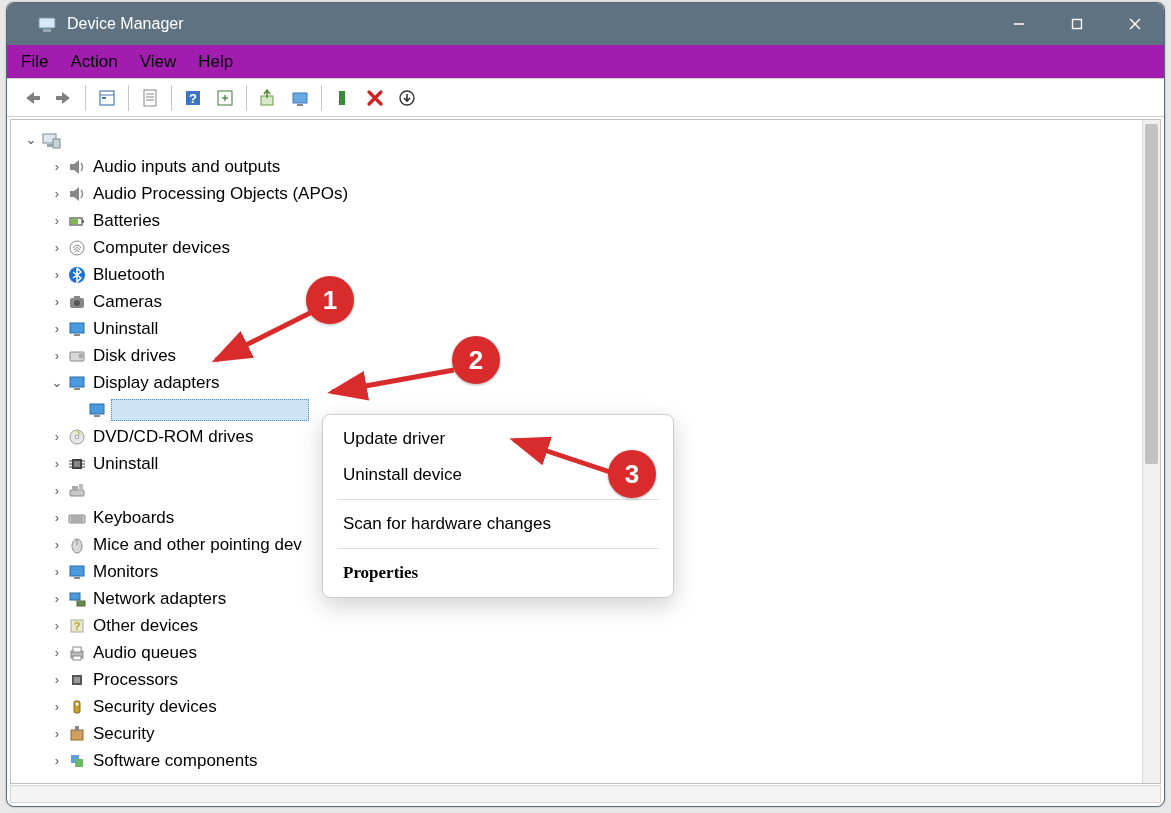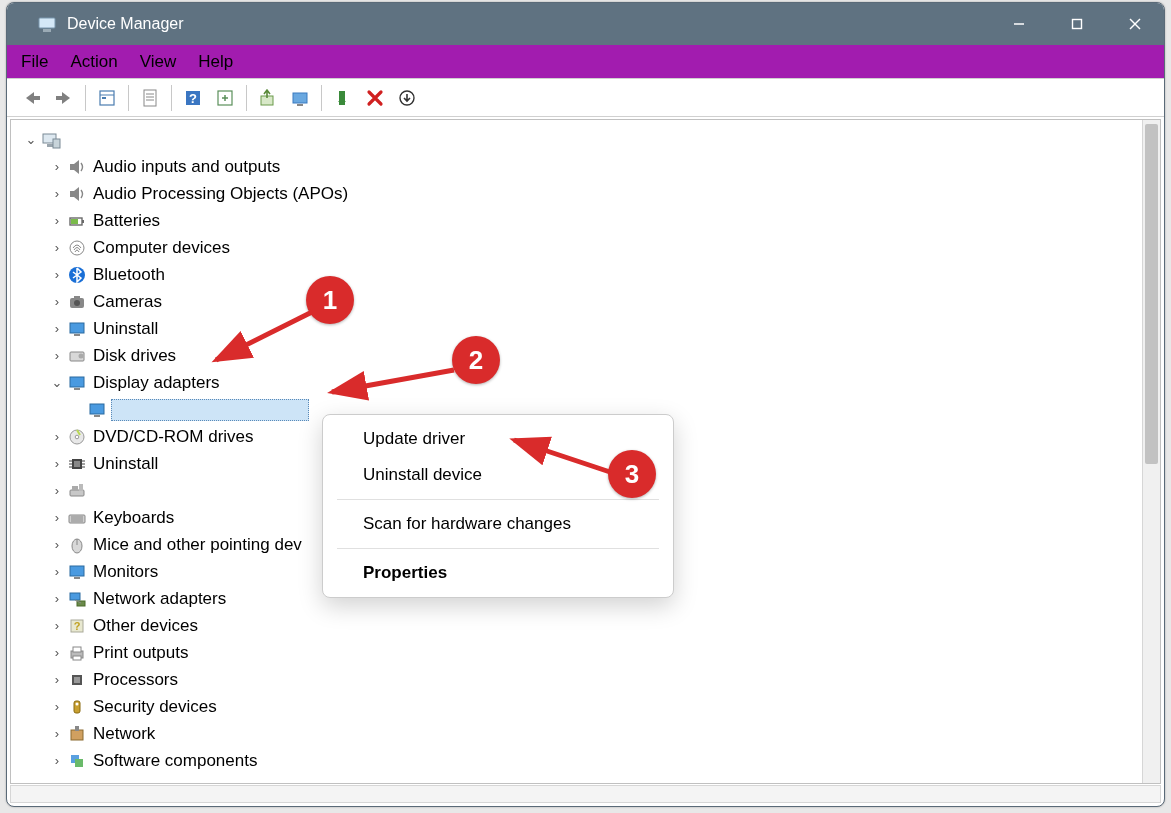--- a/index.html
+++ b/index.html
@@ -151,29 +151,29 @@
     left: 322px; top: 414px;
     width: 352px;
     background: #ffffff;
     border: 1px solid #cccccc;
     border-radius: 8px;
     box-shadow: 0 8px 24px rgba(0,0,0,0.18);
     padding: 6px 0;
     font-size: 17px;
   }
   .ctx-item {
-    padding: 6px 40px;
+    padding: 6px 20px;
     line-height: 24px;
   }
   .ctx-sep {
     height: 1px;
     background: #e0e0e0;
     margin: 6px 14px;
   }
-  .ctx-item.bold { font-weight: 700; }
+  .ctx-item.bold { font-weight: 700; font-family: Liberation Serif, serif; }
   
   .circle-badge {
     position: absolute;
     width: 48px; height: 48px;
     border-radius: 50%;
     background: #d92b2b;
     color: #ffffff;
     font-size: 26px;
     font-weight: 700;
     display: flex;
@@ -509,21 +509,21 @@
   </div>
         <div class="tree-row indent1">
     <span class="expander">›</span>
     <span class="dev-icon">
             <svg width="20" height="20" viewBox="0 0 20 20">
               <rect x="4" y="8" width="12" height="7" fill="#bbb" stroke="#888"></rect>
               <rect x="6" y="4" width="8" height="5" fill="#fff" stroke="#888"></rect>
               <rect x="6" y="13" width="8" height="4" fill="#fff" stroke="#888"></rect>
             </svg>
           </span>
-    <span>Print outputs</span>
+    <span>Audio queues</span>
   </div>
         <div class="tree-row indent1">
     <span class="expander">›</span>
     <span class="dev-icon">
             <svg width="20" height="20" viewBox="0 0 20 20">
               <rect x="5" y="5" width="10" height="10" fill="#555"></rect>
               <rect x="7" y="7" width="6" height="6" fill="#999"></rect>
             </svg>
           </span>
     <span>Processors</span>
@@ -539,21 +539,21 @@
     <span>Security devices</span>
   </div>
         <div class="tree-row indent1">
     <span class="expander">›</span>
     <span class="dev-icon">
             <svg width="20" height="20" viewBox="0 0 20 20">
               <rect x="4" y="6" width="12" height="10" fill="#d0a060" stroke="#8a6a30"></rect>
               <rect x="8" y="2" width="4" height="5" fill="#888"></rect>
             </svg>
           </span>
-    <span>Network</span>
+    <span>Security</span>
   </div>
         <div class="tree-row indent1">
     <span class="expander">›</span>
     <span class="dev-icon">
             <svg width="20" height="20" viewBox="0 0 20 20">
               <rect x="4" y="4" width="8" height="8" fill="#5aa0e0"></rect>
               <rect x="8" y="8" width="8" height="8" fill="#6aba6a"></rect>
             </svg>
           </span>
     <span>Software components</span>

